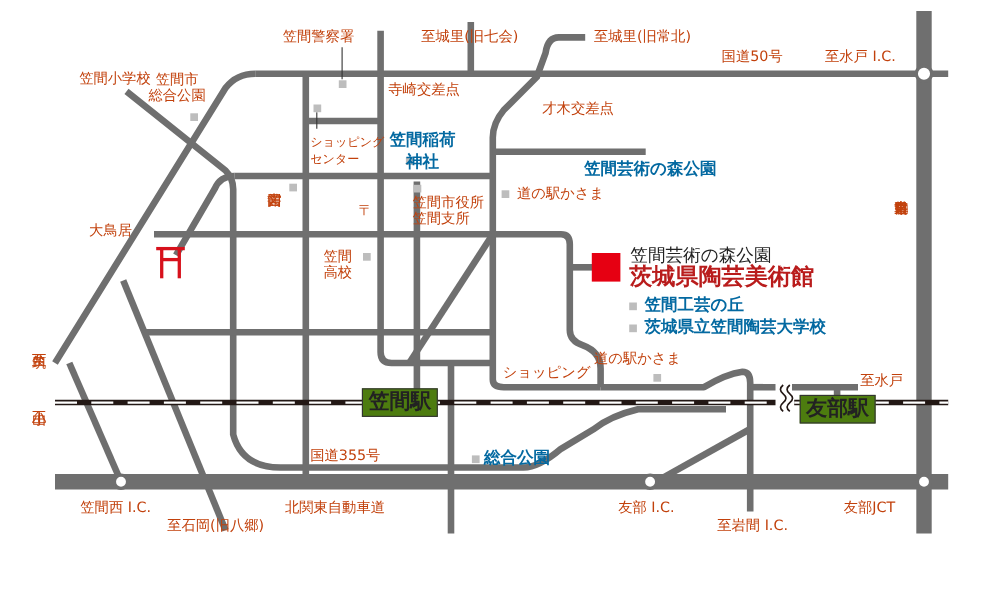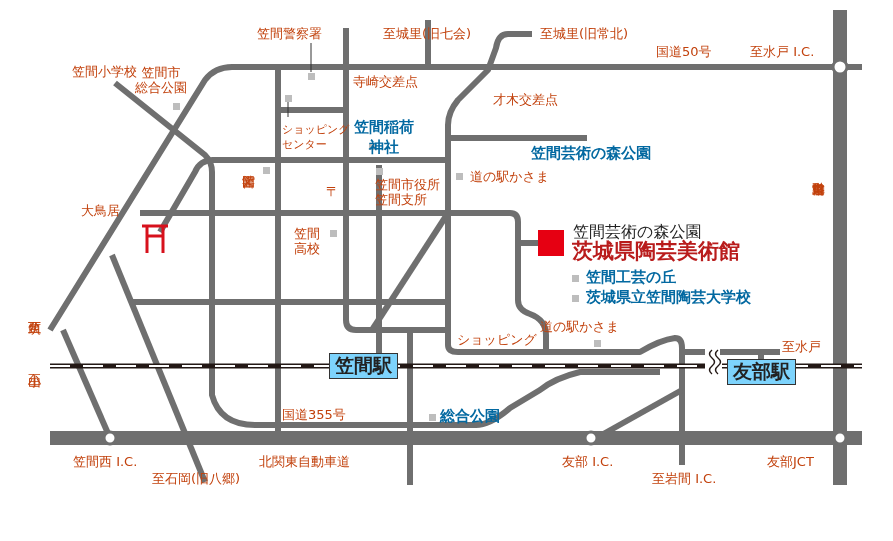--- a/index.html
+++ b/index.html
@@ -4,21 +4,21 @@
 <style>
   html, body { margin: 0; padding: 0; background: #ffffff; }
   body { width: 893px; height: 541px; overflow: hidden; position: relative; font-family: "DejaVu Sans", sans-serif; }
   #map { position: absolute; left: 0; top: 0; width: 893px; height: 541px; }
   .lbl { position: absolute; white-space: nowrap; color: #c2410c; font-size: 13px; line-height: 1; }
   .lbl.bold { font-weight: bold; color: #0369a1; font-size: 15px; }
   .lbl.big { font-weight: bold; color: #b91c1c; font-size: 21px; }
   .lbl.mid { font-weight: normal; color: #222; font-size: 16px; }
   .vert { writing-mode: vertical-rl; text-orientation: upright; letter-spacing: 0; }
   .sq { position: absolute; width: 7px; height: 7px; background: #bdbdbd; }
-  .station { position: absolute; background: #7dd3fc; border: 1.5px solid #333; font-weight: bold; color: #222; font-size: 19px; padding: 1px 5px; line-height: 1.15; white-space: nowrap; }
+  .station { position: absolute; background: #4d7c0f; border: 1.5px solid #333; font-weight: bold; color: #222; font-size: 19px; padding: 1px 5px; line-height: 1.15; white-space: nowrap; }
 </style>
 </head>
 <body>
 
 <svg id="map" width="893" height="541" viewBox="0 0 893 541" xmlns="http://www.w3.org/2000/svg">
   <g fill="none" stroke="#6f6f6f" stroke-width="6" stroke-linecap="butt" stroke-linejoin="round">
 
     <path d="M232 67 H862"></path>
     <path d="M232 67 Q215 67 205 80 L50 330"></path>
 

